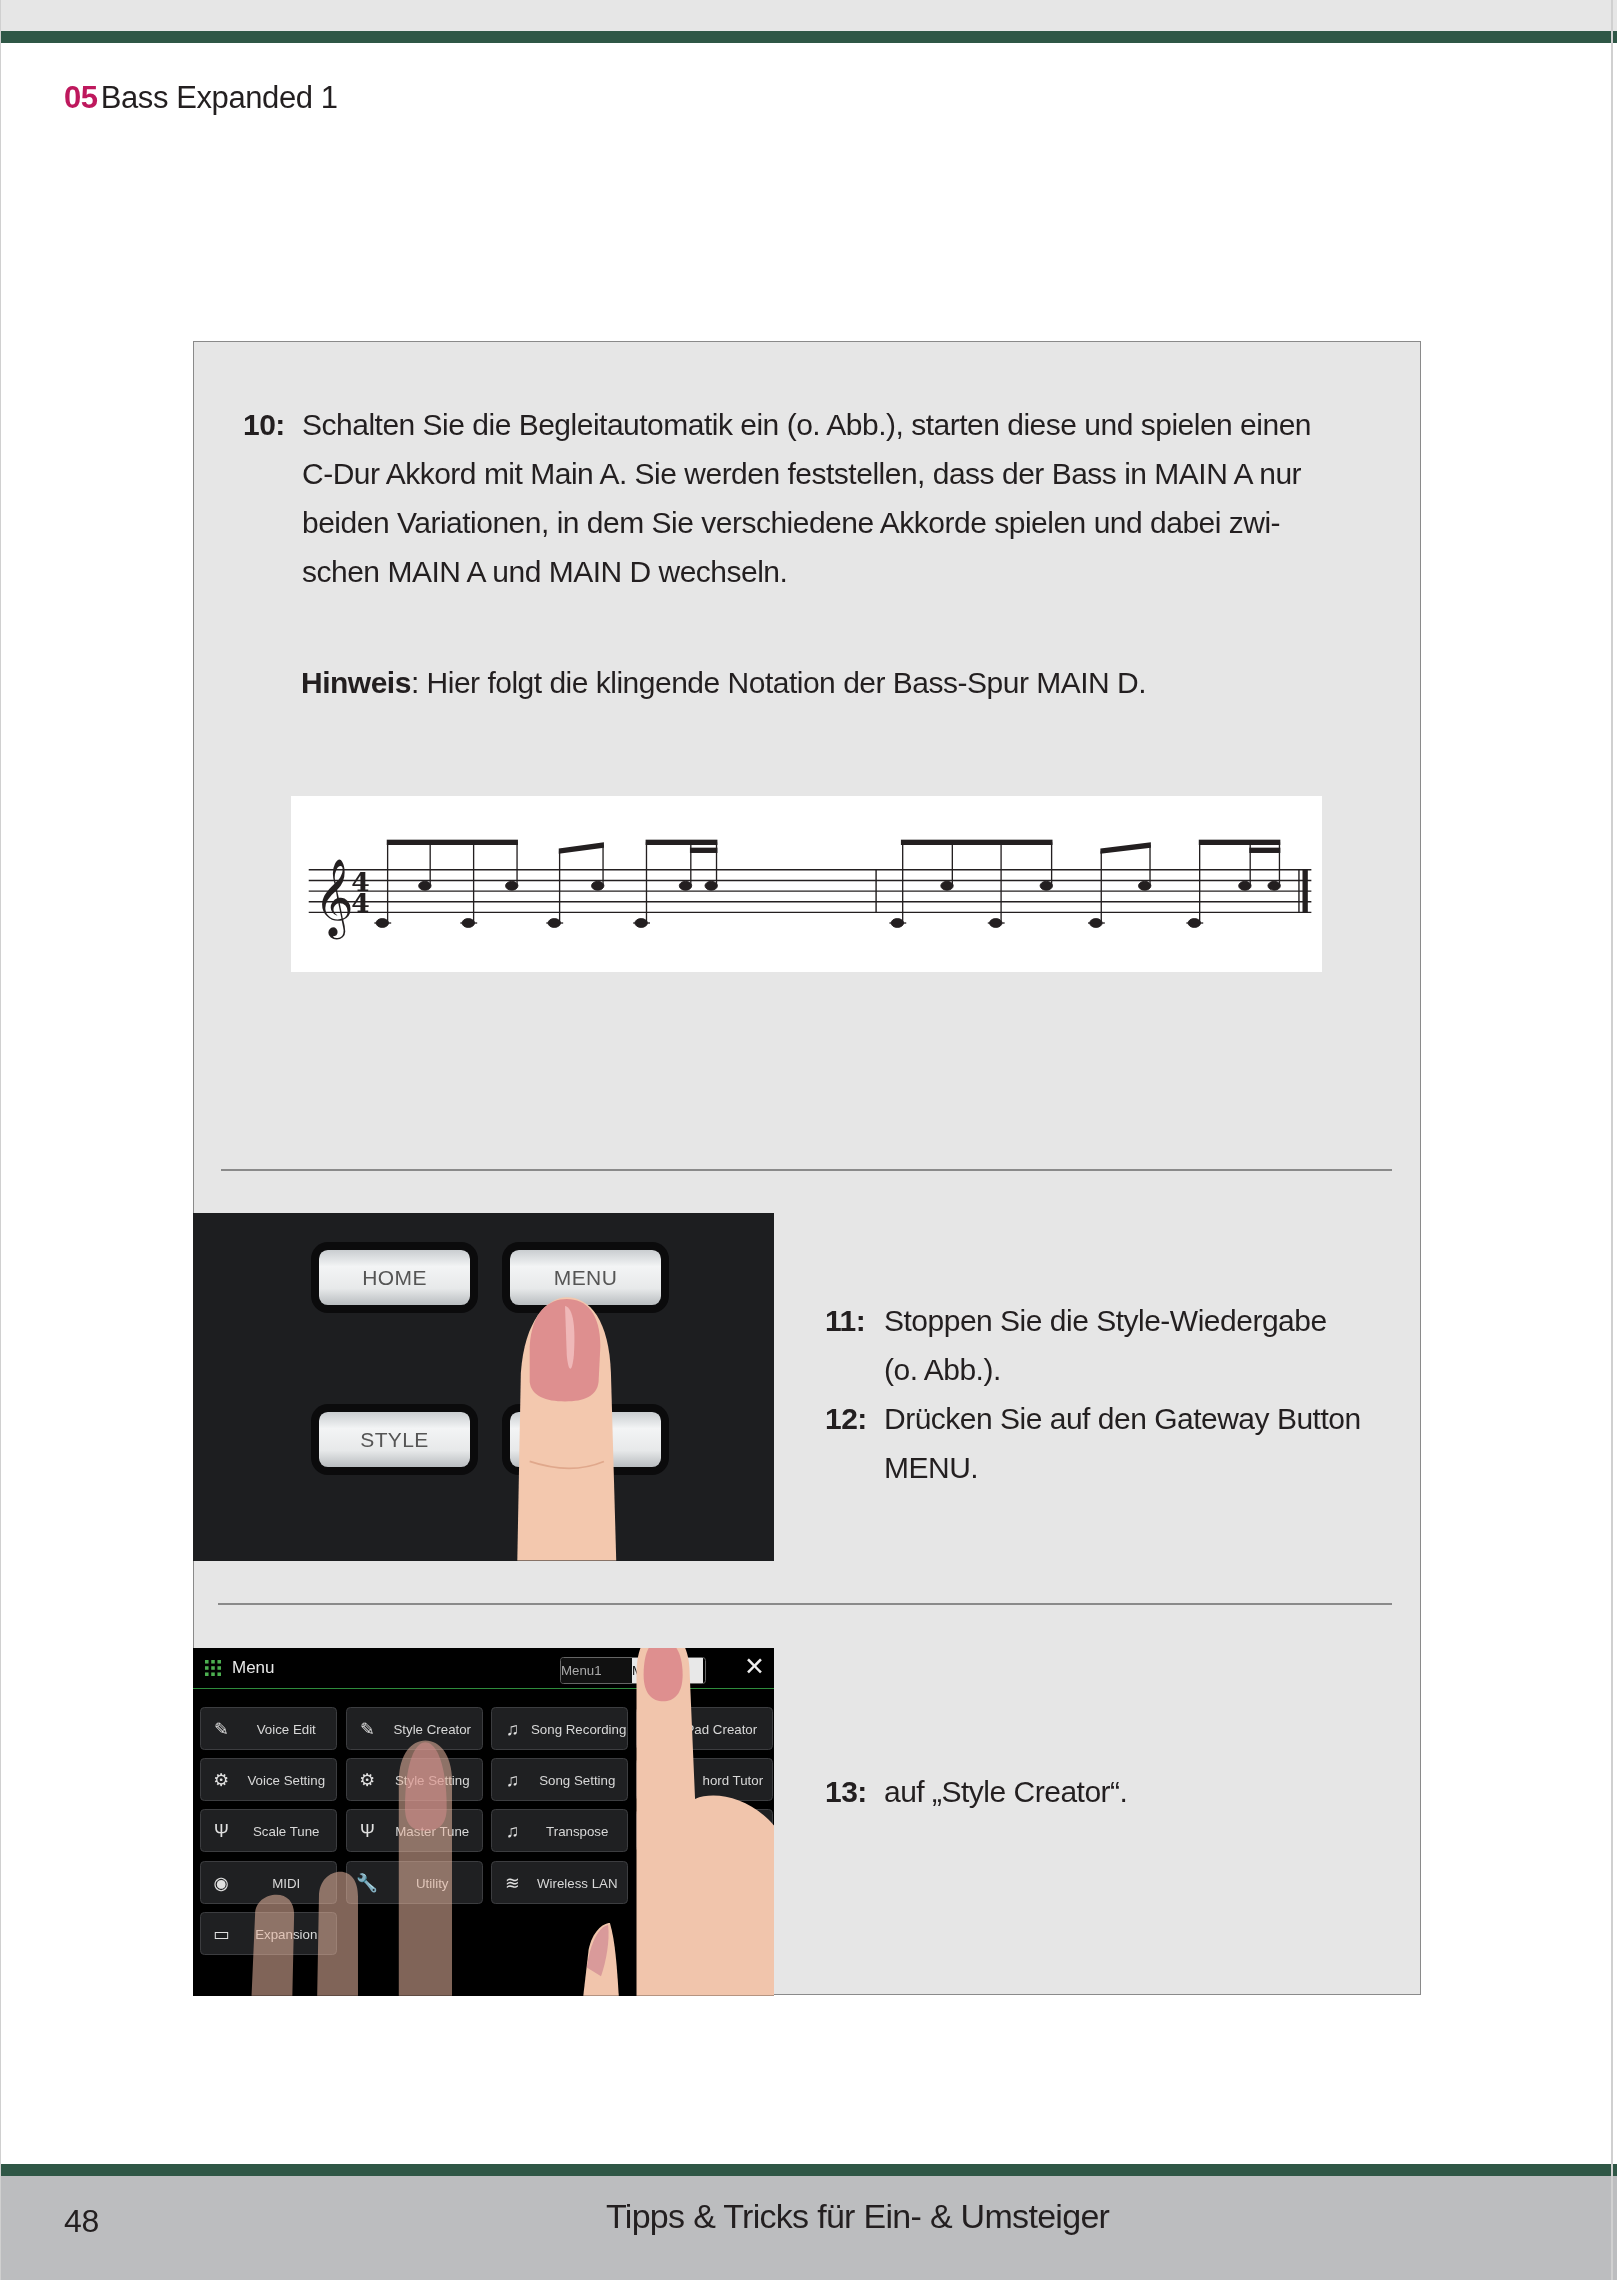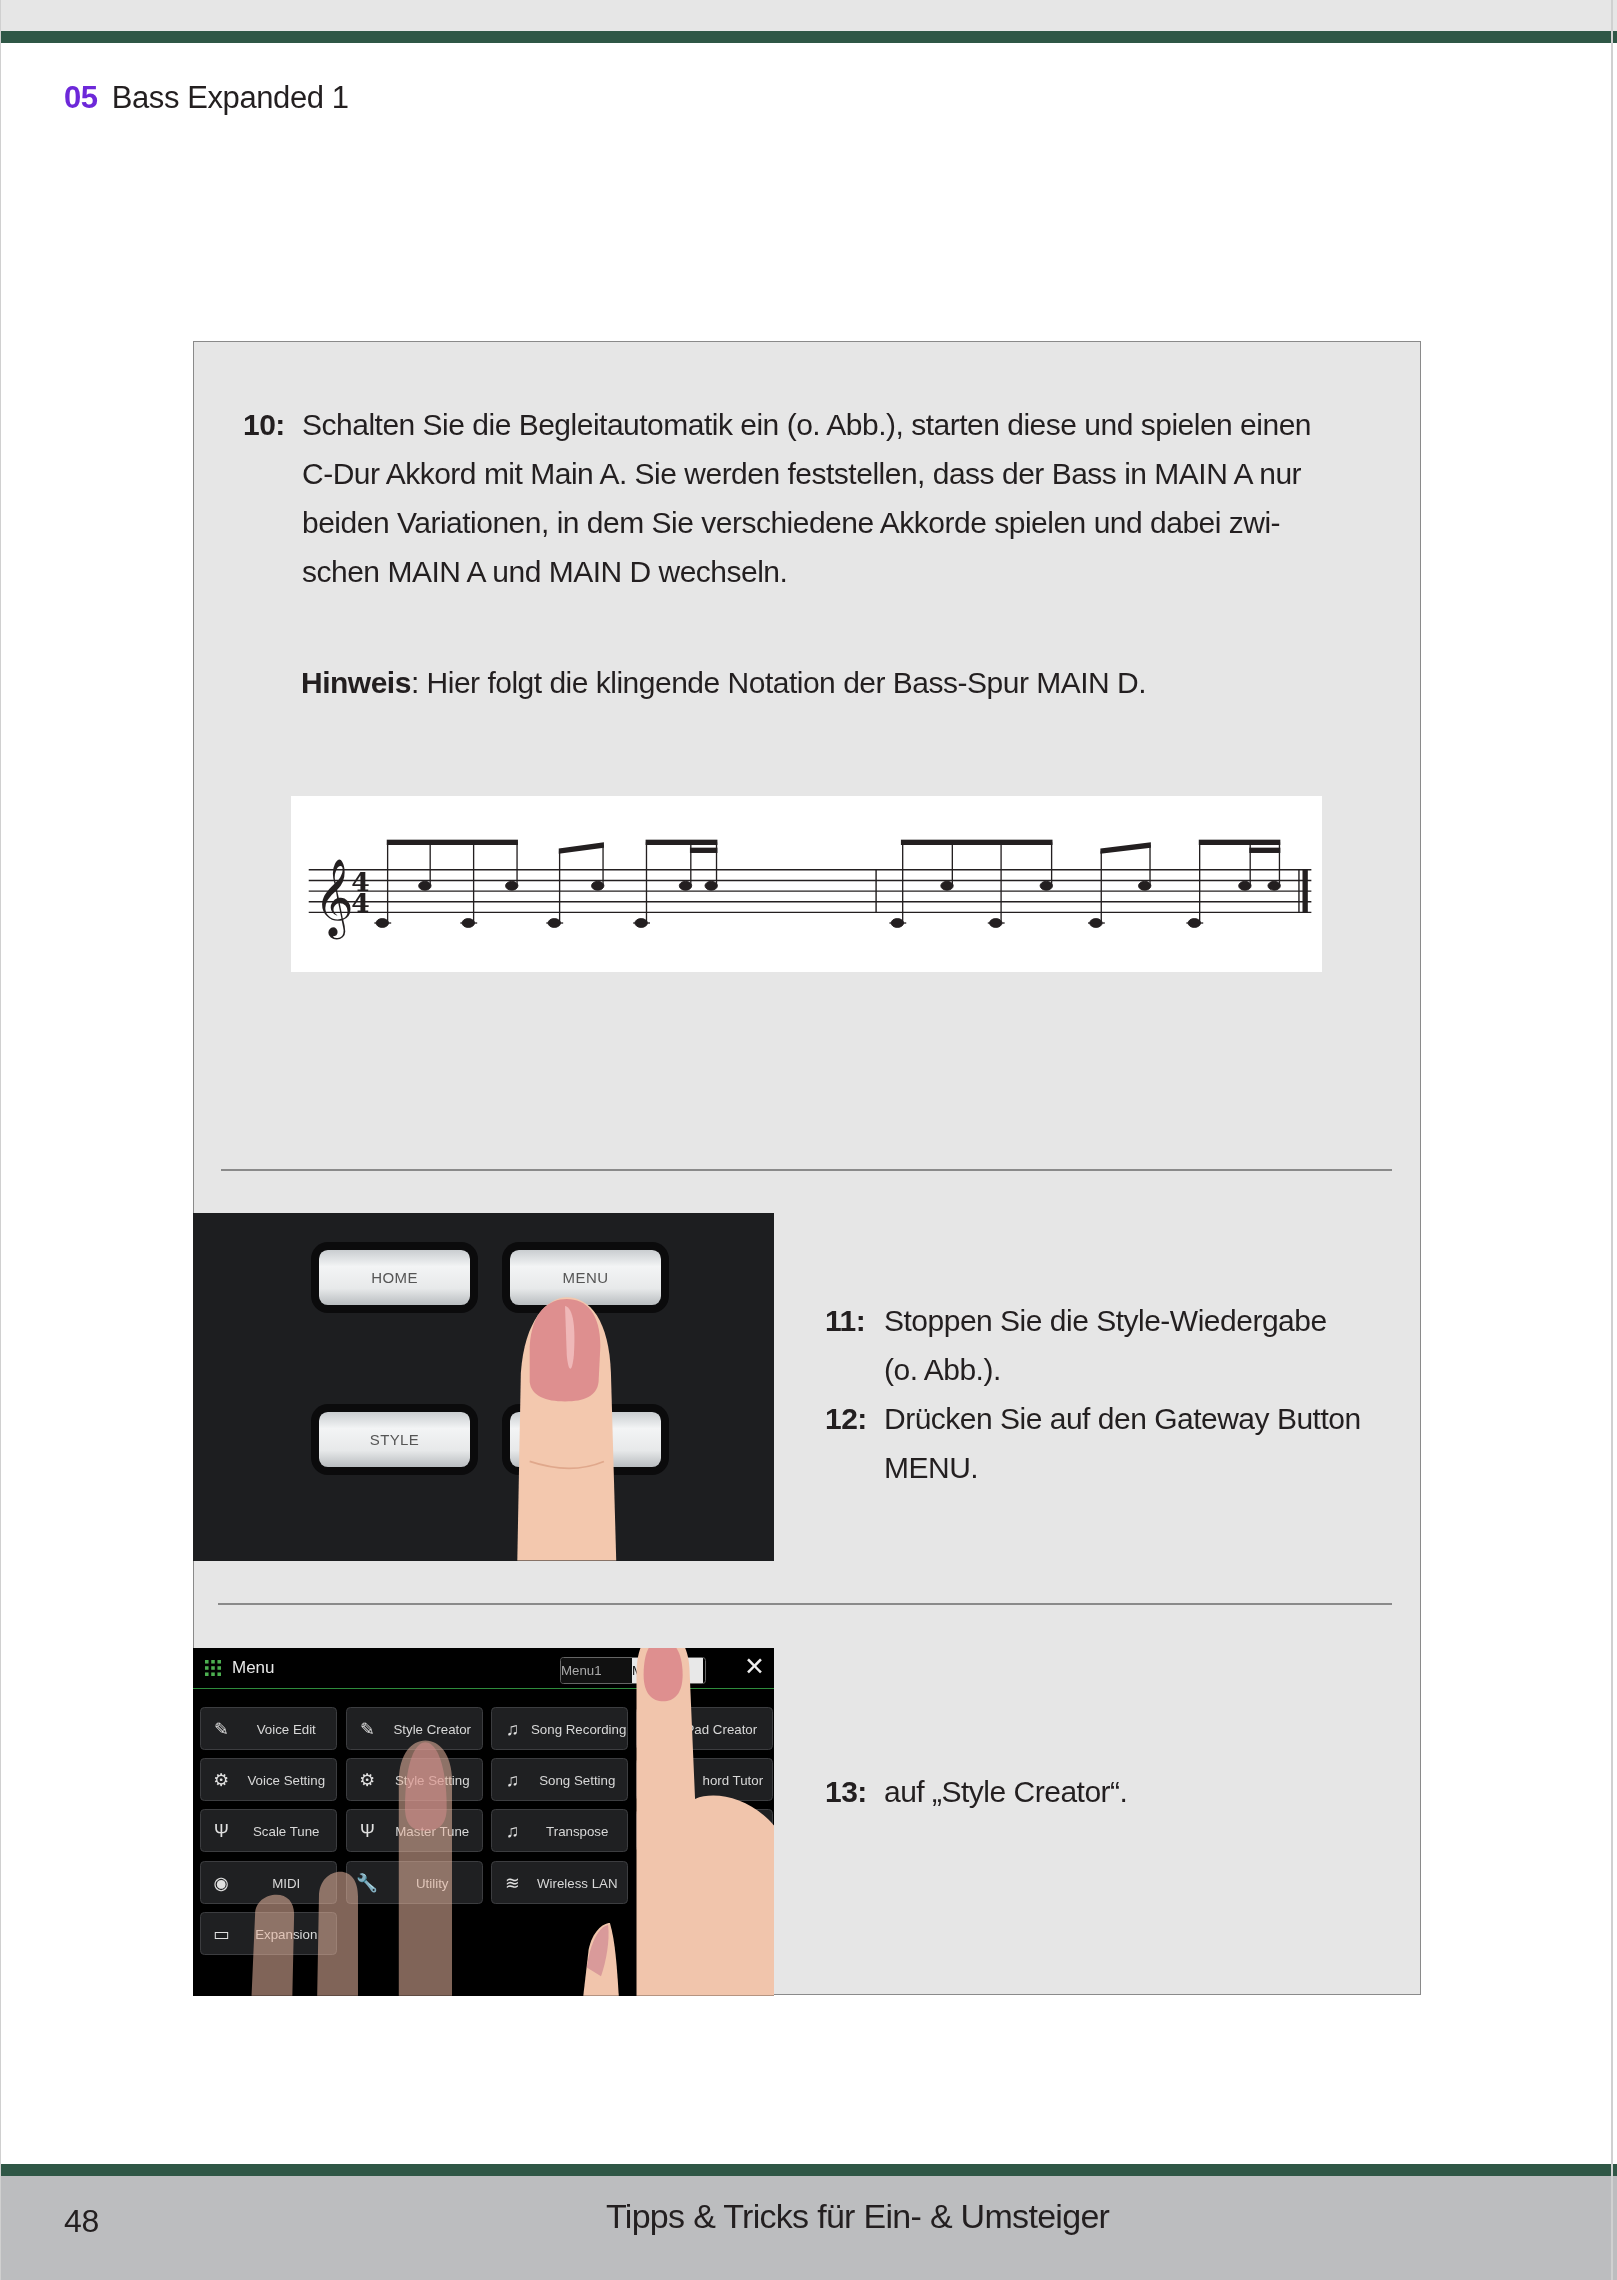--- a/index.html
+++ b/index.html
@@ -2,39 +2,39 @@
 <html style="font-size:14px"><head>
 <meta charset="utf-8">
 <style>
   html, body { margin:0; padding:0; }
   body { width:1617px; height:2280px; position:relative; background:#ffffff; overflow:hidden;
          font-family:"Liberation Sans", "DejaVu Sans", sans-serif; color:#231f20; }
   .page-border { position:absolute; left:0; top:0; width:1613px; height:2280px; border-left:1.8px solid #d0d0d0; border-right:2.7px solid #d0d0d0; box-sizing:border-box; pointer-events:none; }
   .top-band { position:absolute; left:0; top:0; width:1617px; height:31px; background:#e6e6e6; }
   .top-bar { position:absolute; left:0; top:31px; width:1617px; height:12.4px; background:#2f5746; }
   .chapter { position:absolute; left:64px; top:78px; font-size:31px; line-height:39px; white-space:nowrap; letter-spacing:-0.4px; }
-  .chapter .num { color:#6d28d9; font-weight:bold; margin-right:14px; }
+  .chapter .num { color:#be185d; font-weight:bold; margin-right:3px; }
 
   .box { position:absolute; left:193px; top:341px; width:1228px; height:1654px; background:#e6e6e6; border:1.8px solid #8a8a8a; box-sizing:border-box; }
 
   .step { position:absolute; font-size:30px; line-height:49px; letter-spacing:-0.5px; }
   .step .lbl { position:absolute; left:0; top:0; font-weight:bold; }
   .step .body { position:absolute; white-space:nowrap; }
   .step .body div { height:49px; }
 
   .hinweis { position:absolute; left:301px; top:658px; font-size:30px; line-height:49px; white-space:nowrap; letter-spacing:-0.5px; }
   .hinweis b { font-weight:bold; }
 
   .music { position:absolute; left:291px; top:796px; width:1031px; height:176px; background:#ffffff; }
   .music svg { position:absolute; left:0; top:0; }
 
   .sep { position:absolute; left:221px; width:1171px; height:1.8px; background:#8a8a8a; }
 
   .photo { position:absolute; left:193px; top:1213px; width:581px; height:348px; background:#1d1e20; overflow:hidden; }
-  .key { position:absolute; width:151px; height:55px; border-radius:8.9px; background:linear-gradient(#c9cdd0,#f3f4f5 30%,#e7e9ea 70%,#b9bdc0); box-shadow:0 0 0 8px #0b0b0c; color:#555; font-size:15px; text-align:center; line-height:55px; letter-spacing:0.4px; }
+  .key { position:absolute; width:151px; height:55px; border-radius:8.9px; background:linear-gradient(#c9cdd0,#f3f4f5 30%,#e7e9ea 70%,#b9bdc0); box-shadow:0 0 0 8px #0b0b0c; color:#555; font-size:21px; text-align:center; line-height:55px; letter-spacing:0.4px; }
   .finger { position:absolute; }
 
   .menu-shot { position:absolute; left:193px; top:1648px; width:581px; height:348px; background:#000; overflow:hidden; }
   .menu-head { position:absolute; left:0; top:0; width:581px; height:40px; border-bottom:1.8px solid #2e8b3c; }
   .menu-title { position:absolute; left:39px; top:8px; color:#e8e8e8; font-size:17px; line-height:23px; }
   .grid-icon { position:absolute; left:12.4px; top:11.5px; width:16px; height:16px; }
   .tabs { position:absolute; left:367px; top:8.9px; width:144px; height:25px; border:0.9px solid #666; border-radius:3.5px; overflow:hidden; }
   .tab { position:absolute; top:0; height:25px; line-height:25px; font-size:13.3px; text-align:left; width:71px; }
   .tab-1 { left:0; color:#aaa; background:#111; }
   .tab-2 { left:71px; color:#111; background:#e8e8e8; }

